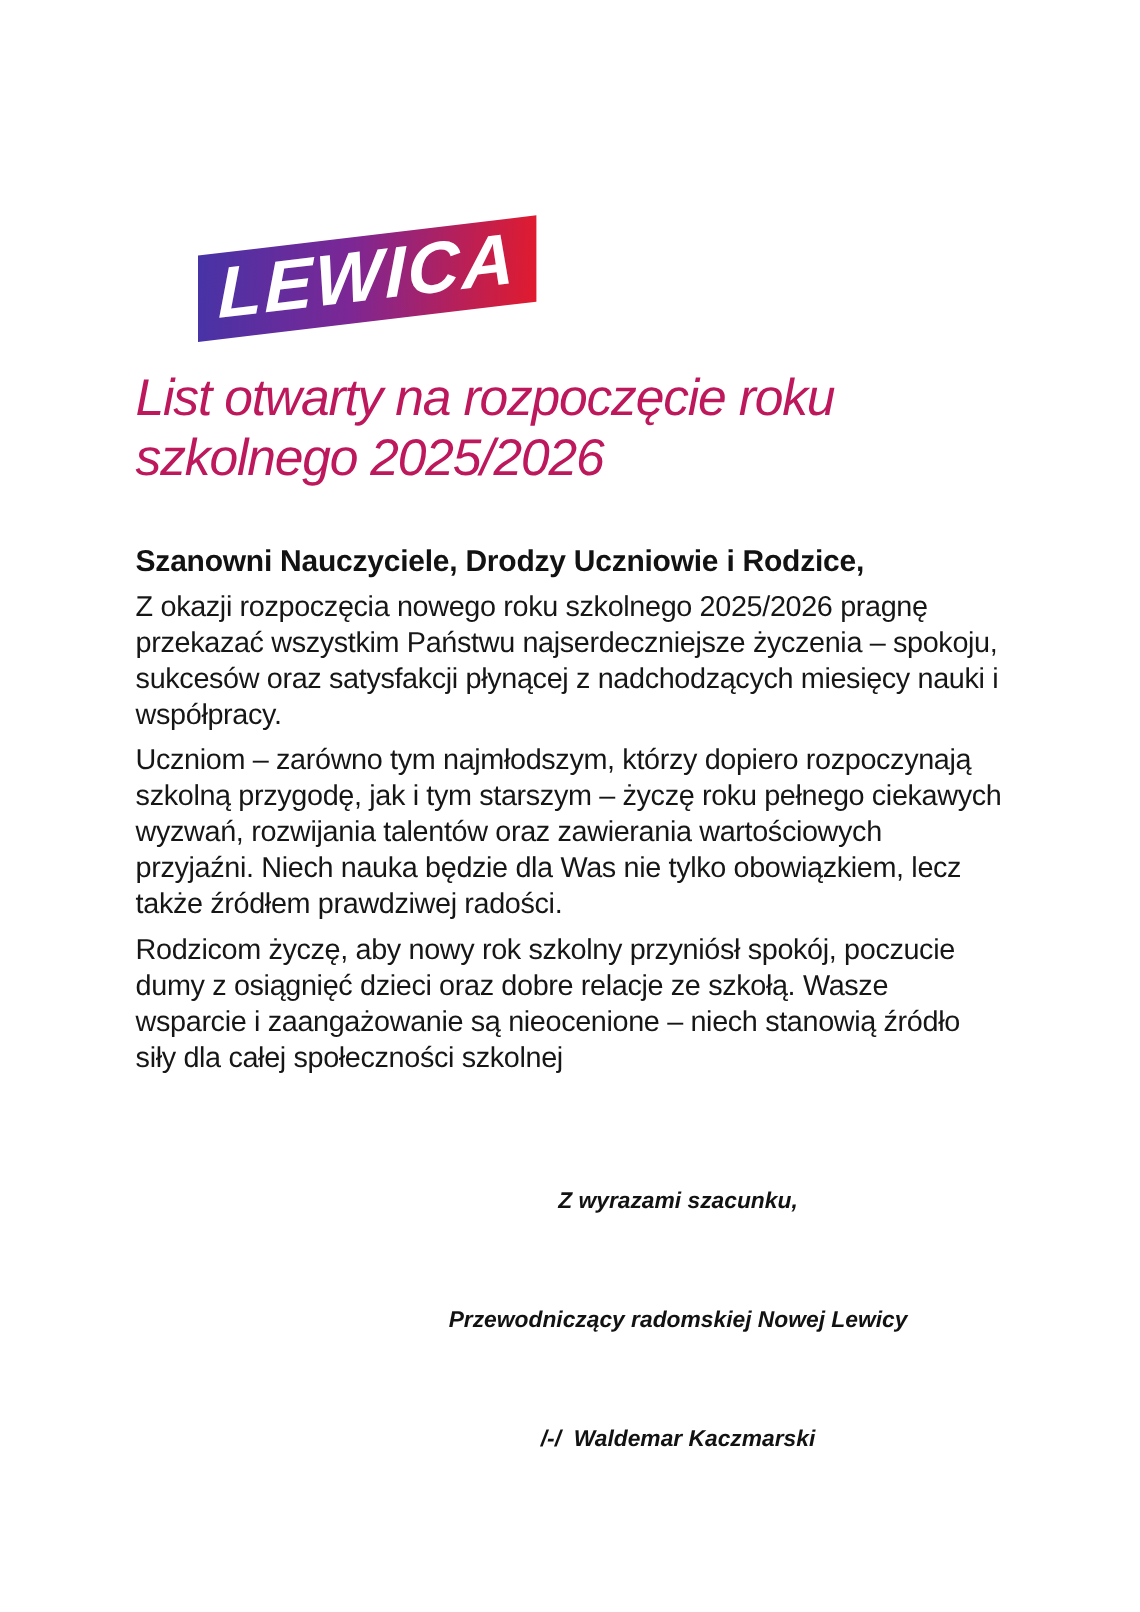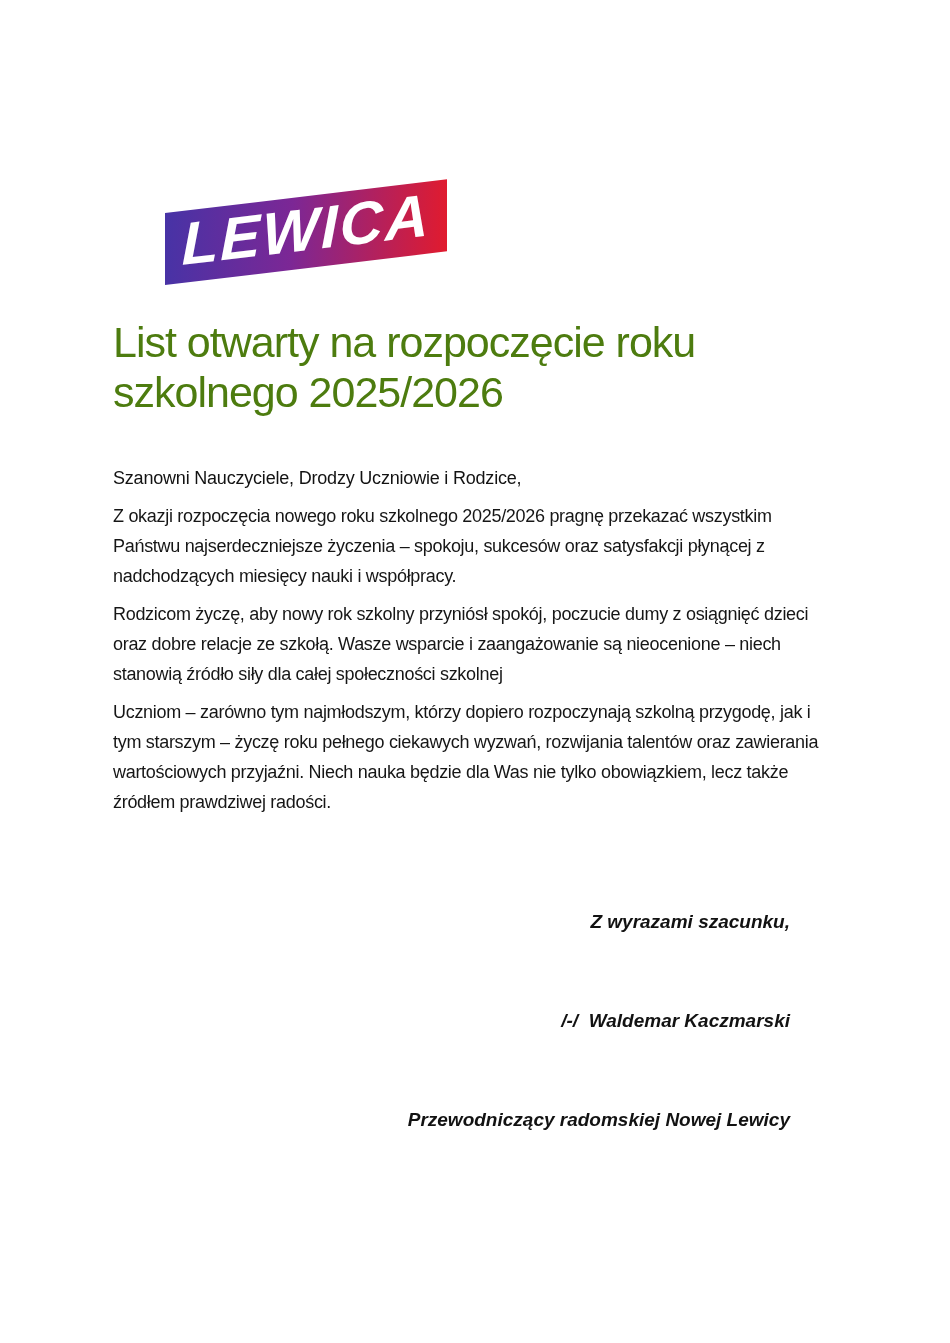--- a/index.html
+++ b/index.html
@@ -52,59 +52,59 @@
   }
   .date-line {
     font-style: italic;
     font-size: 20px;
     line-height: 26px;
     text-align: right;
     padding-right: 45px;
     color: #161616;
   }
   .title {
-    margin: 14px 0 0 0;
+    margin: 4px 0 0 0;
+    font-style: italic;
     font-weight: normal;
     font-size: 43px;
     line-height: 50px;
     letter-spacing: -1px;
-    color: #4d7c0f;
+    color: #be185d;
   }
   .salutation {
     margin-top: 46px;
-    font-weight: normal;
-    font-size: 18px;
+    font-weight: bold;
+    font-size: 25px;
     line-height: 30px;
     letter-spacing: -0.2px;
     color: #121212;
   }
   .para {
     margin: 8px 0 0 0;
-    font-size: 18px;
+    font-size: 24px;
     line-height: 30px;
     letter-spacing: -0.3px;
     color: #161616;
   }
 
   
   .signature {
     margin-top: 30px;
     margin-left: 227px;
     width: 450px;
     text-align: center;
     font-weight: bold;
     font-style: italic;
     font-size: 19px;
     line-height: 30px;
     color: #121212;
     white-space: pre-wrap;
   }
   .signature .sig-line {
     margin-bottom: 9px;
-    text-align: right;
   }
 </style>
 </head>
 <body>
 
 <div class="page">
 
   <div class="logo">
     <span class="logo-text">LEWICA</span>
   </div>
@@ -112,25 +112,25 @@
   <div class="content">
 
 
     <h1 class="title">List otwarty na rozpoczęcie roku szkolnego 2025/2026</h1>
 
     <div class="salutation">Szanowni Nauczyciele, Drodzy Uczniowie i Rodzice,</div>
 
     <p class="para">Z okazji rozpoczęcia nowego roku szkolnego 2025/2026 pragnę przekazać wszystkim Państwu najserdeczniejsze życzenia – spokoju, sukcesów oraz satysfakcji płynącej z nadchodzących miesięcy nauki i współpracy.</p>
 
 
+    <p class="para">Uczniom – zarówno tym najmłodszym, którzy dopiero rozpoczynają szkolną przygodę, jak i tym starszym – życzę roku pełnego ciekawych wyzwań, rozwijania talentów oraz zawierania wartościowych przyjaźni. Niech nauka będzie dla Was nie tylko obowiązkiem, lecz także źródłem prawdziwej radości.</p>
+
     <p class="para">Rodzicom życzę, aby nowy rok szkolny przyniósł spokój, poczucie dumy z osiągnięć dzieci oraz dobre relacje ze szkołą. Wasze wsparcie i zaangażowanie są nieocenione – niech stanowią źródło siły dla całej społeczności szkolnej</p>
-
-    <p class="para">Uczniom – zarówno tym najmłodszym, którzy dopiero rozpoczynają szkolną przygodę, jak i tym starszym – życzę roku pełnego ciekawych wyzwań, rozwijania talentów oraz zawierania wartościowych przyjaźni. Niech nauka będzie dla Was nie tylko obowiązkiem, lecz także źródłem prawdziwej radości.</p>
 
 
     <div class="signature">
       <div class="sig-line">Z wyrazami szacunku,</div>
+      <div class="sig-line">Przewodniczący radomskiej Nowej Lewicy</div>
       <div class="sig-line">/-/  Waldemar Kaczmarski</div>
-      <div class="sig-line">Przewodniczący radomskiej Nowej Lewicy</div>
     </div>
 
   </div>
 </div>
 
 </body></html>

